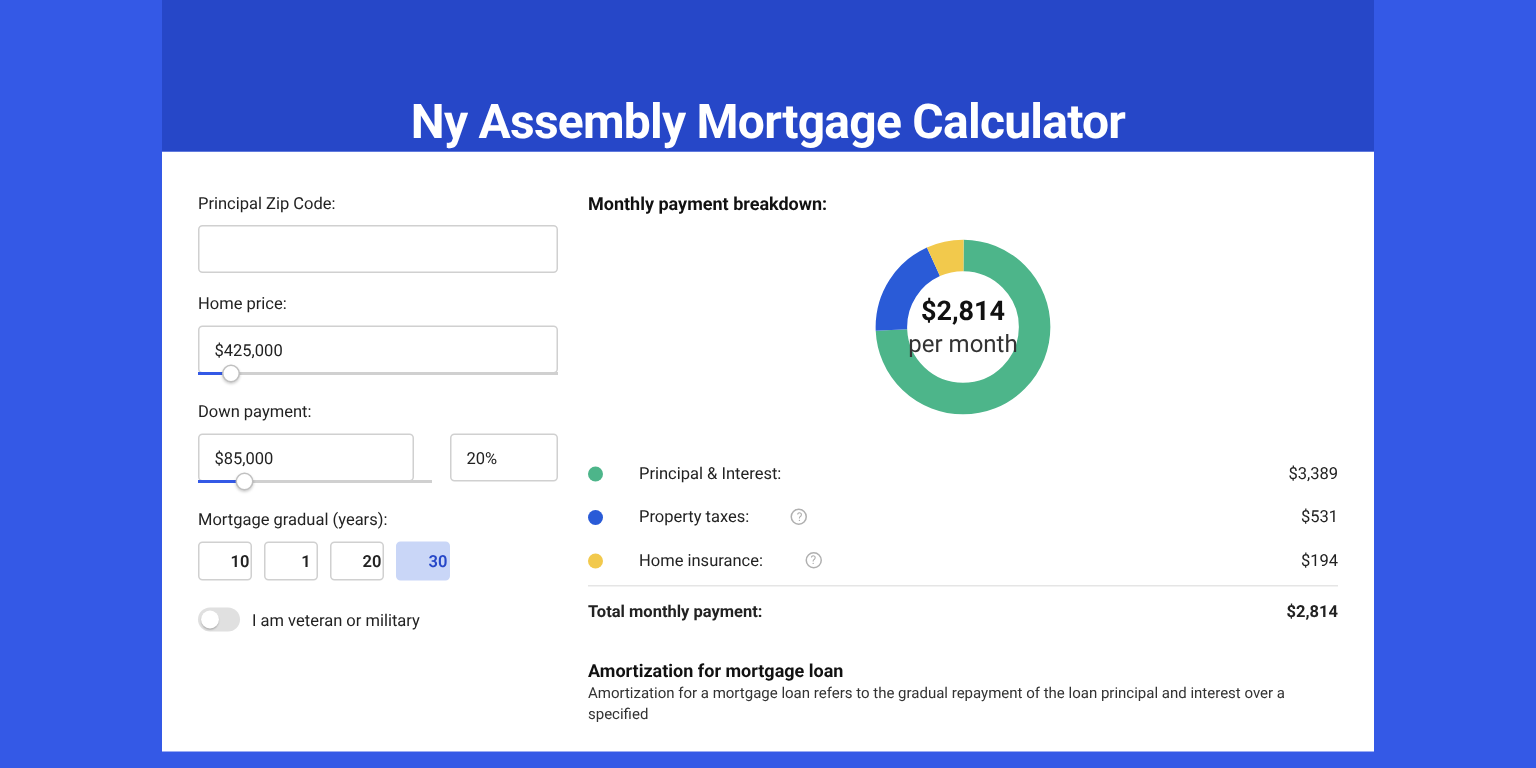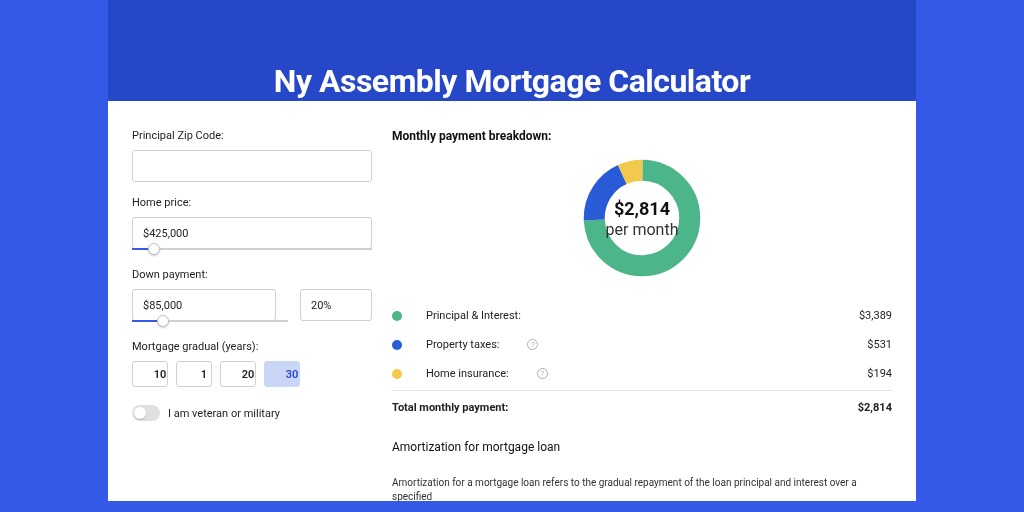--- a/index.html
+++ b/index.html
@@ -33,21 +33,21 @@
   .donut-sub { font-size: 16px; color: #333; margin-top: 1px; }
   .breakdown-row { display: flex; align-items: center; justify-content: space-between; padding: 8px 0; }
   .breakdown-left { display: flex; align-items: center; gap: 24px; }
   .dot { width: 10px; height: 10px; border-radius: 50%; flex-shrink: 0; }
   .breakdown-label { font-size: 11px; color: #222; }
   .breakdown-value { font-size: 11px; color: #222; }
   .breakdown-total .breakdown-label, .breakdown-total .breakdown-value { font-weight: 700; }
   .info-icon { width: 11px; height: 11px; border: 1px solid #b0b0b0; border-radius: 50%; color: #b0b0b0; font-size: 8px; display: inline-flex; align-items: center; justify-content: center; margin-left: 4px; }
   .divider { height: 1px; background: #e5e5e5; margin: 2px 0; }
   .amort { margin-top: 18px; }
-  .amort-title { font-size: 12px; font-weight: 400; color: #111; margin-bottom: 22px; }
+  .amort-title { font-size: 12px; font-weight: 700; color: #111; margin-bottom: 2px; }
   .amort-text { font-size: 10px; color: #333; line-height: 1.4; }
 </style>
 </head>
 <body>
 
 <div class="header-strip">
   <h1 class="page-title">Ny Assembly Mortgage Calculator</h1>
 </div>
 
 <div class="card">

